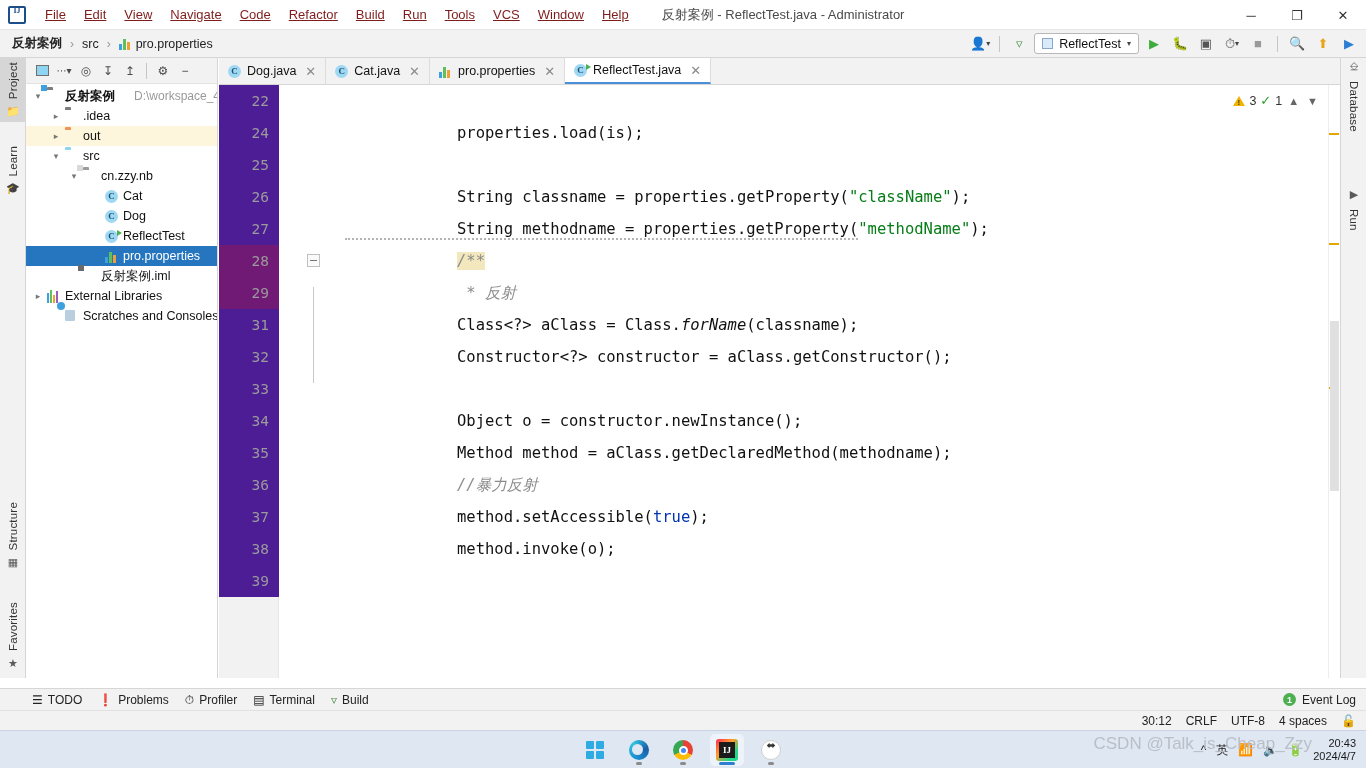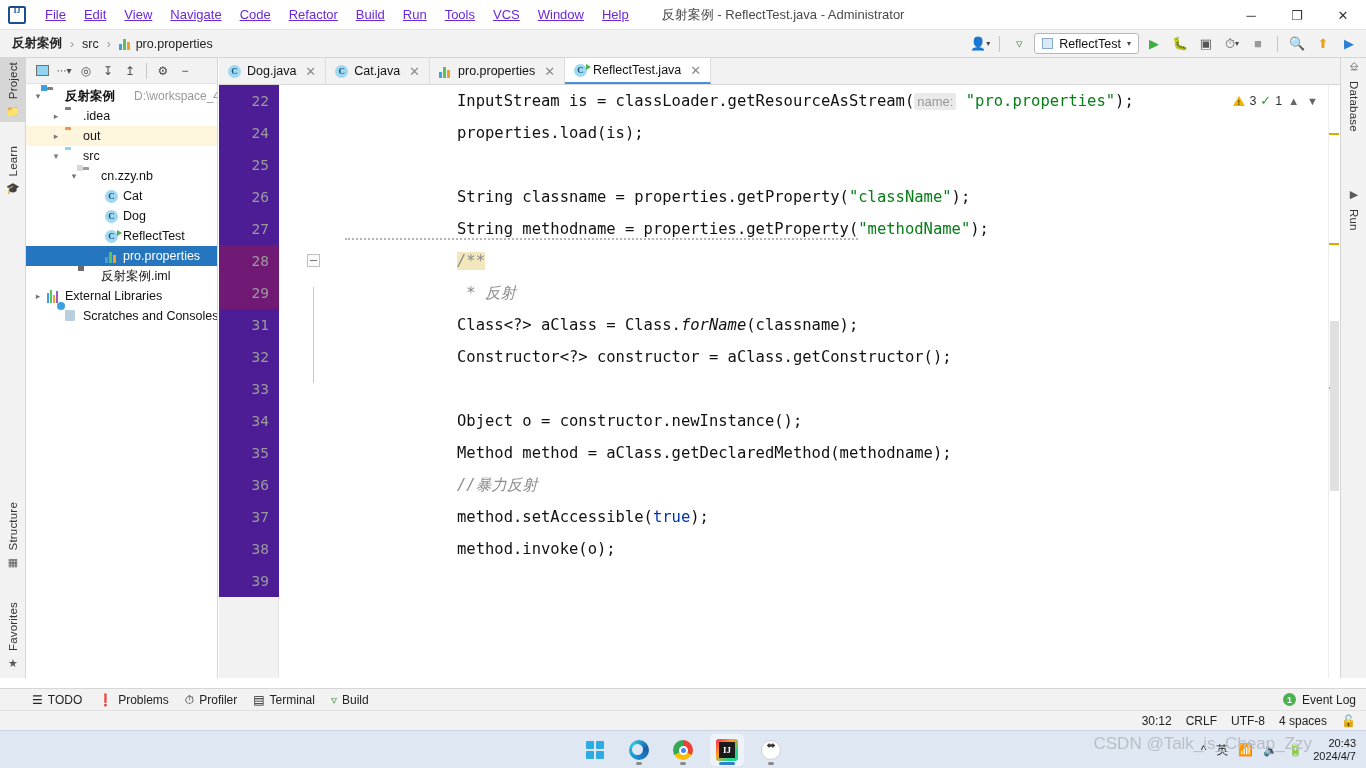--- a/index.html
+++ b/index.html
@@ -24,21 +24,21 @@
     background: #ffffff; border: 2px solid #1c4f8a; border-radius: 2px;
     position: relative; flex: 0 0 auto;
   }
   .ij-logo::after {
     content: "IJ"; position: absolute; left: 0; top: -2px; width: 100%;
     text-align: center; font-size: 8px; font-weight: bold; color: #1c4f8a;
     font-family: "Liberation Serif", serif;
   }
   .menubar { display: flex; align-items: center; gap: 0px; }
   .menu-item {
-    padding: 4px 9px; font-size: 13px; color: #6d28d9; cursor: default;
+    padding: 4px 9px; font-size: 13px; color: #7f1d1d; cursor: default;
     white-space: nowrap;
     text-align: center;
   }
   .menu-item u { text-decoration: underline; }
   .title-text {
     margin-left: 24px; font-size: 13px; color: #4a4a4a; white-space: nowrap;
   }
   .win-controls {
     position: absolute; right: 0; top: 0; height: 30px; display: flex;
   }
@@ -630,21 +630,20 @@
         <span class="chk">✓</span>
         <span>1</span>
         <span class="chev">▲</span>
         <span class="chev">▼</span>
       </div>
 
       <div class="codelines">
 
         <div class="cl">
           <span class="lnum">22</span>
-          <span class="ctext"><span>            InputStream is = classLoader.getResourceAsStream(</span><span class="param-hint">name:</span><span> </span><span class="str">"pro.properties"</span><span>);</span></span>
         </div>
 
 
         <div class="cl">
           <span class="lnum">24</span>
           <span class="ctext"><span>            properties.load(is);</span></span>
         </div>
 
         <div class="cl">
           <span class="lnum">25</span>

